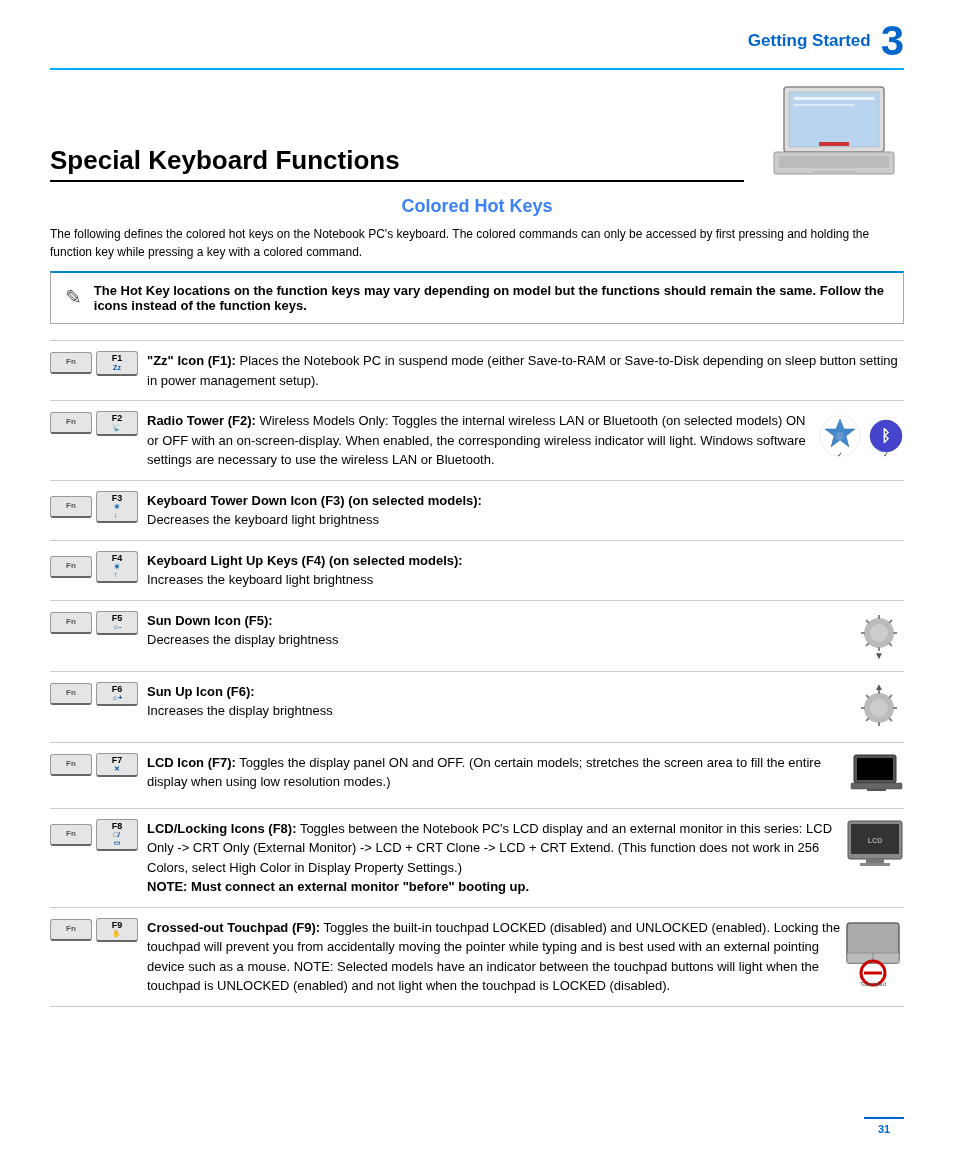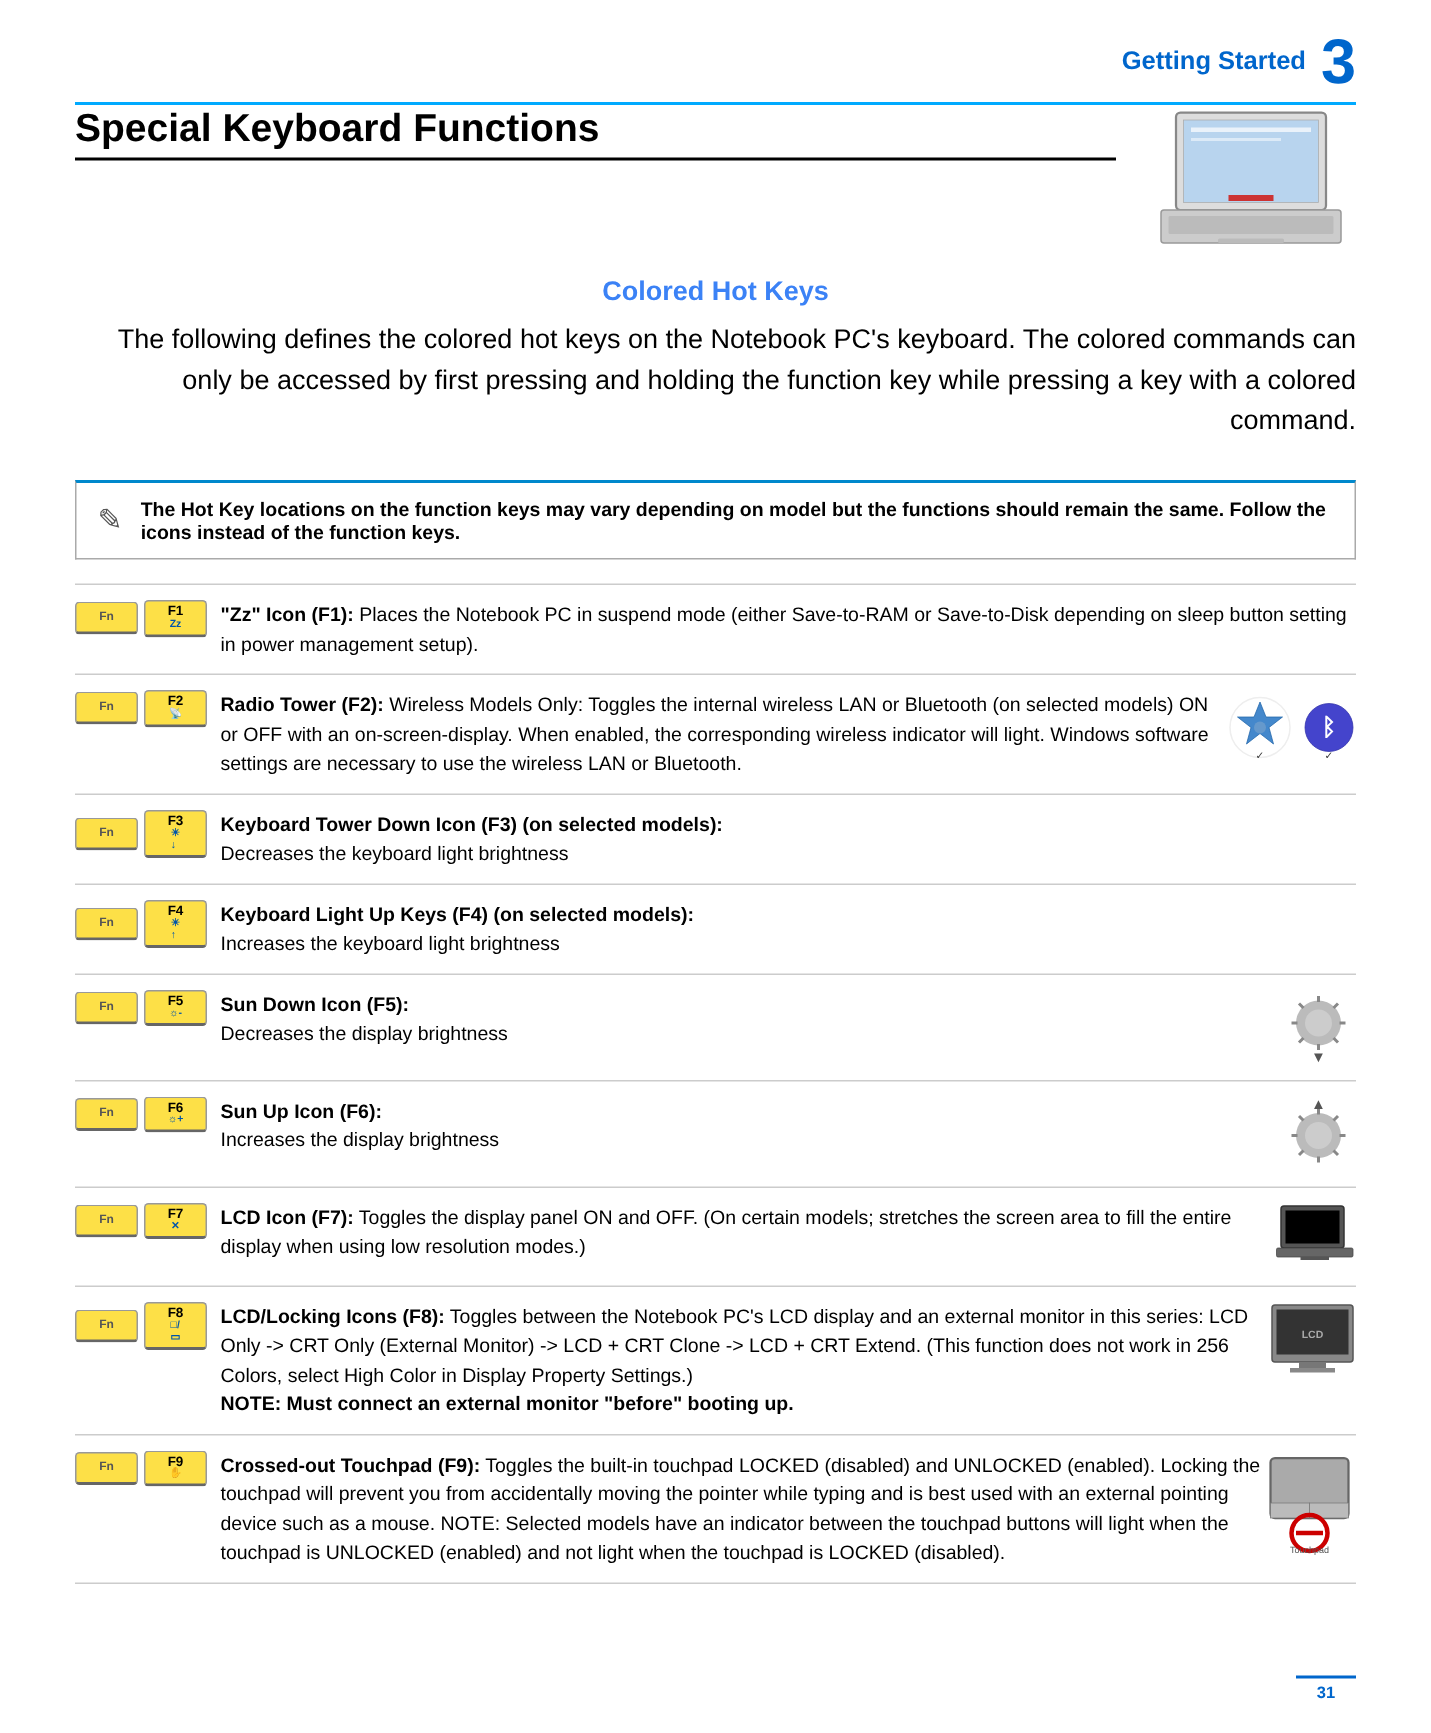--- a/index.html
+++ b/index.html
@@ -40,22 +40,23 @@
       color: #0066cc;
       font-size: 42px;
       font-weight: bold;
       line-height: 1;
     }
 
     
     .title-section {
       display: flex;
       justify-content: space-between;
-      align-items: flex-start;
+      align-items: flex-end;
       margin-bottom: 10px;
+      margin-top: 12px;
     }
 
     .page-title {
       font-size: 26px;
       font-weight: bold;
       color: #000;
       border-bottom: 2px solid #000;
       padding-bottom: 4px;
       flex: 1;
       margin-right: 20px;
@@ -64,24 +65,23 @@
     
     .section-heading {
       font-size: 18px;
       font-weight: bold;
       color: #3b82f6;
       margin: 14px 0 8px 0;
       text-align: center;
     }
 
     .intro-text {
-      font-size: 18px;
+      font-size: 12px;
       line-height: 1.5;
-      margin-bottom: 26px;
-      text-align: right;
+      margin-bottom: 10px;
     }
 
     
     .note-box {
       border: 1px solid #aaa;
       border-top: 2px solid #0088cc;
       padding: 10px 14px;
       margin-bottom: 16px;
       display: flex;
       align-items: flex-start;
@@ -115,21 +115,21 @@
 
     .key-combo {
       display: flex;
       align-items: center;
       gap: 4px;
       flex-shrink: 0;
       width: 85px;
     }
 
     .key {
-      background: #fde047;
+      background: #e5e5e5;
       border: 1px solid #999;
       border-bottom: 2px solid #666;
       border-radius: 3px;
       padding: 2px 20px;
       font-size: 10px;
       font-weight: bold;
       min-width: 26px;
       min-height: 22px;
       display: flex;
       align-items: center;

